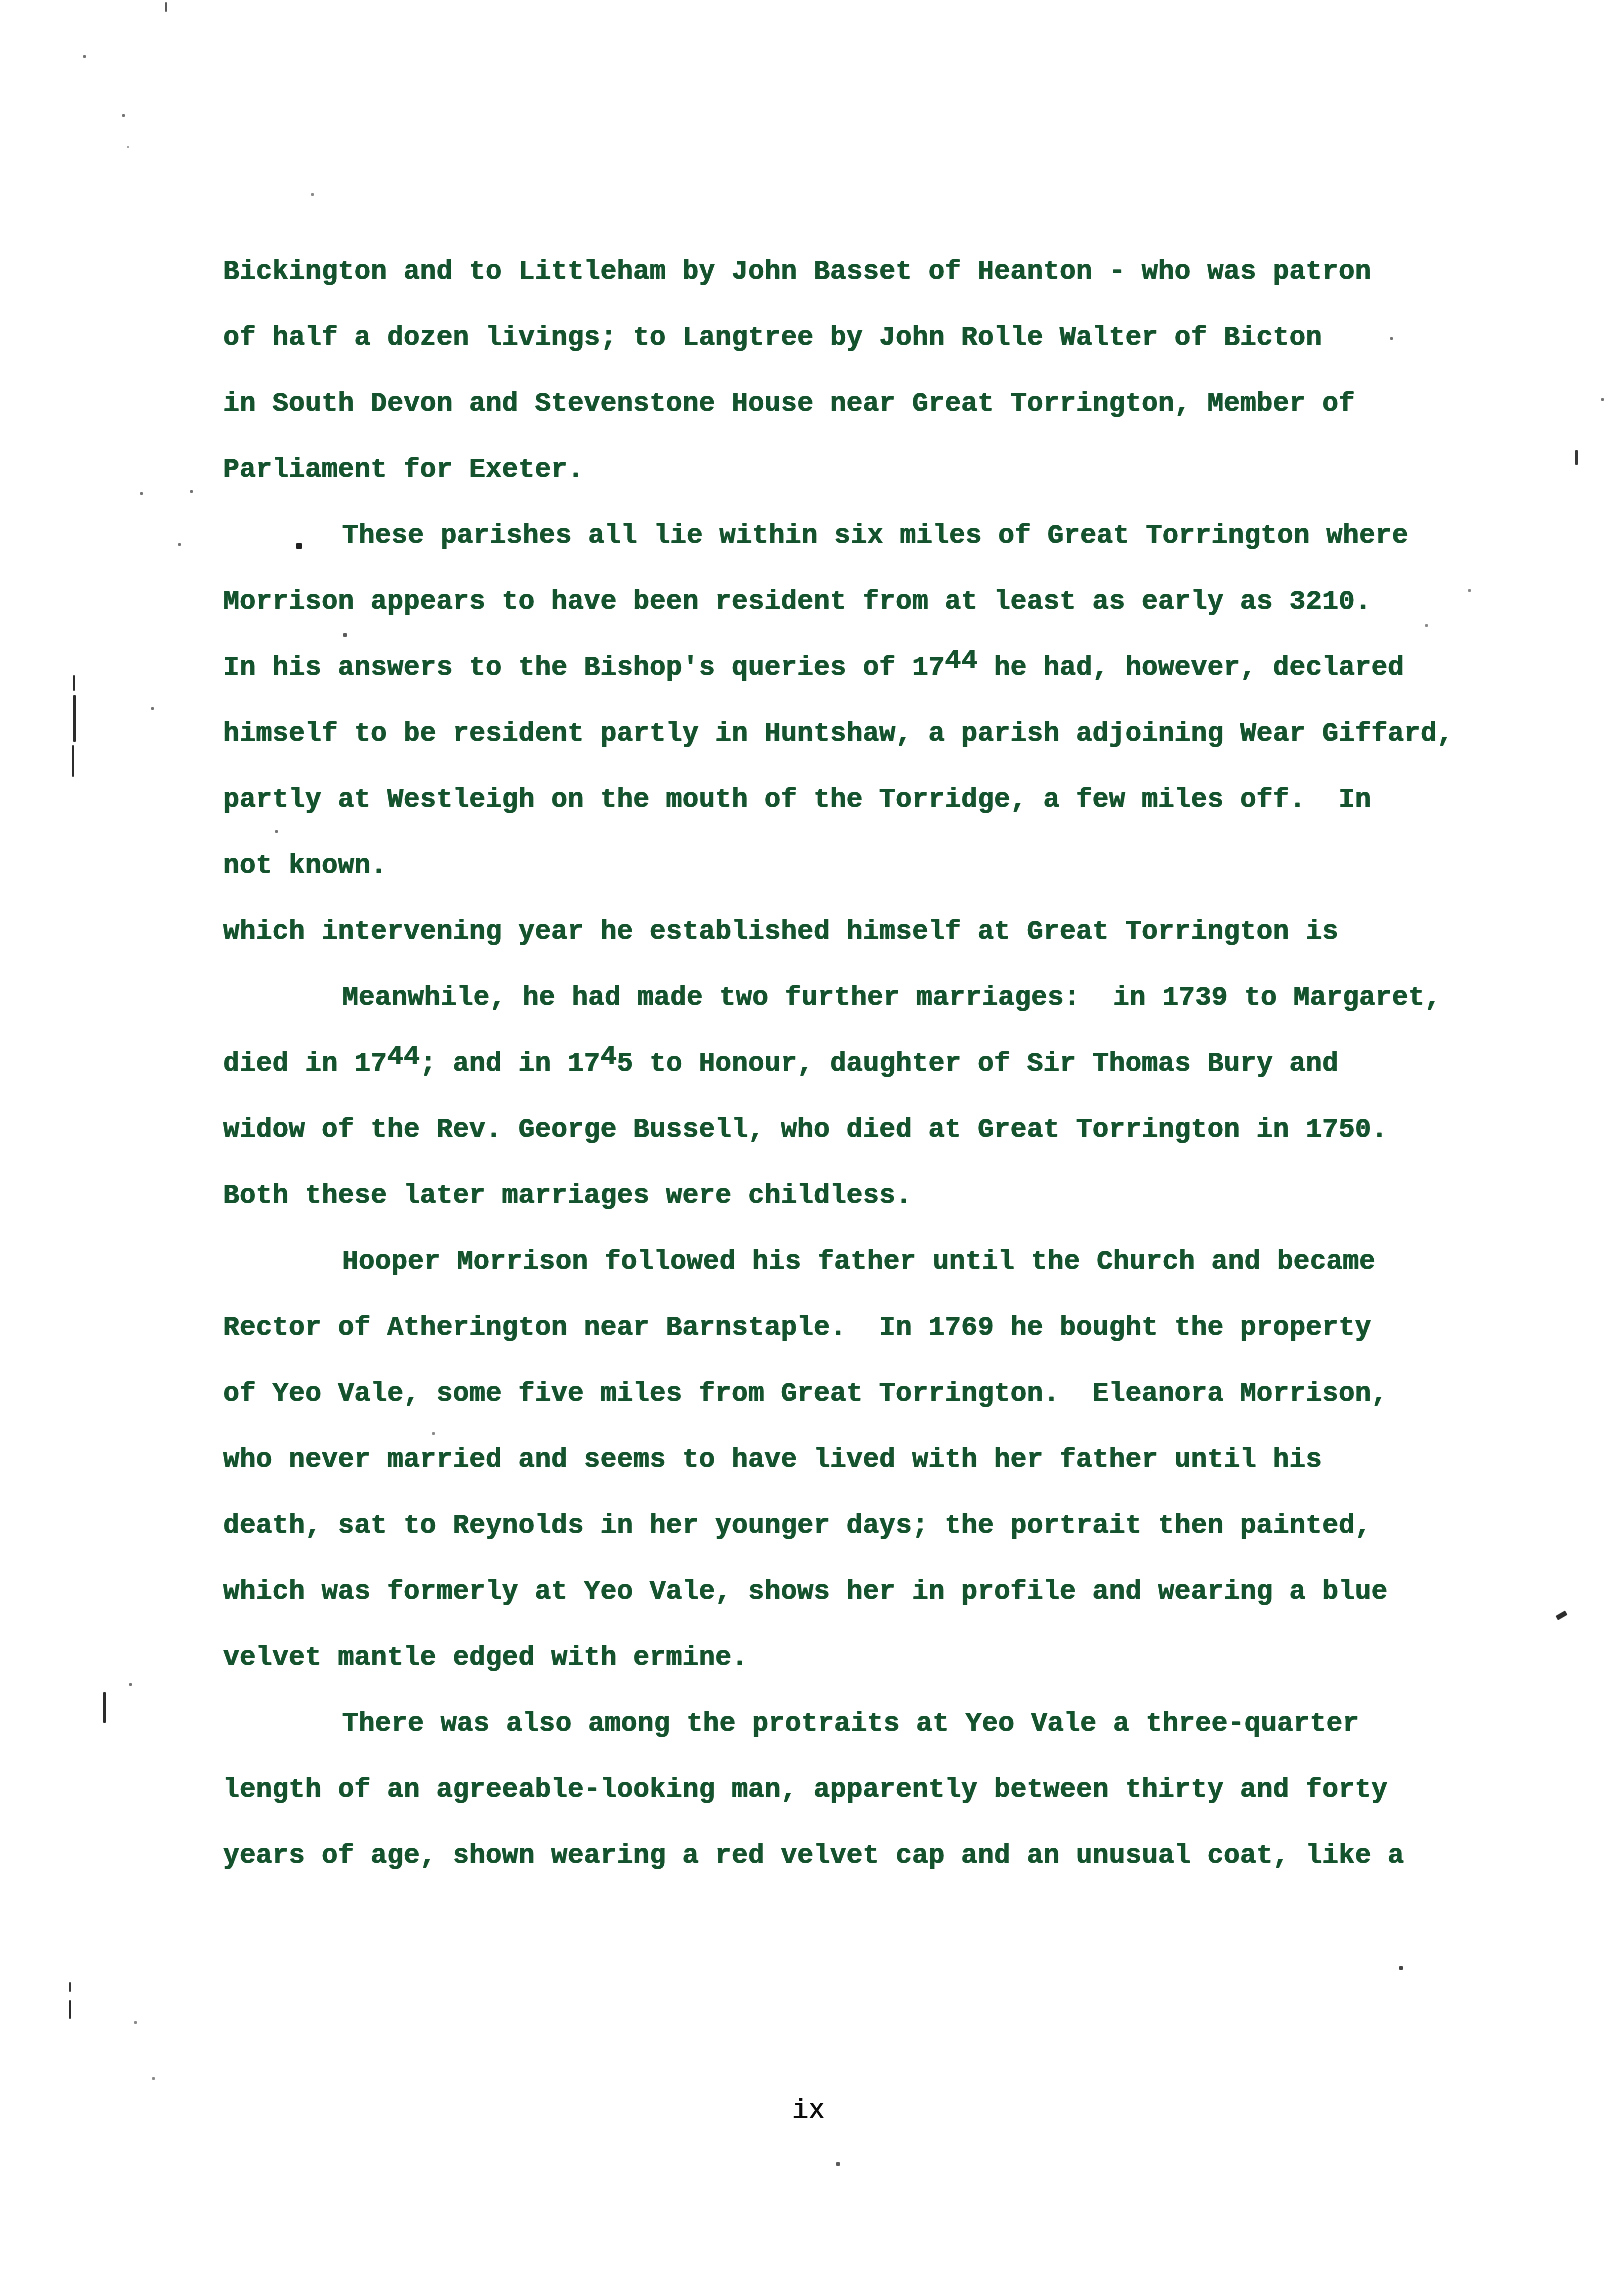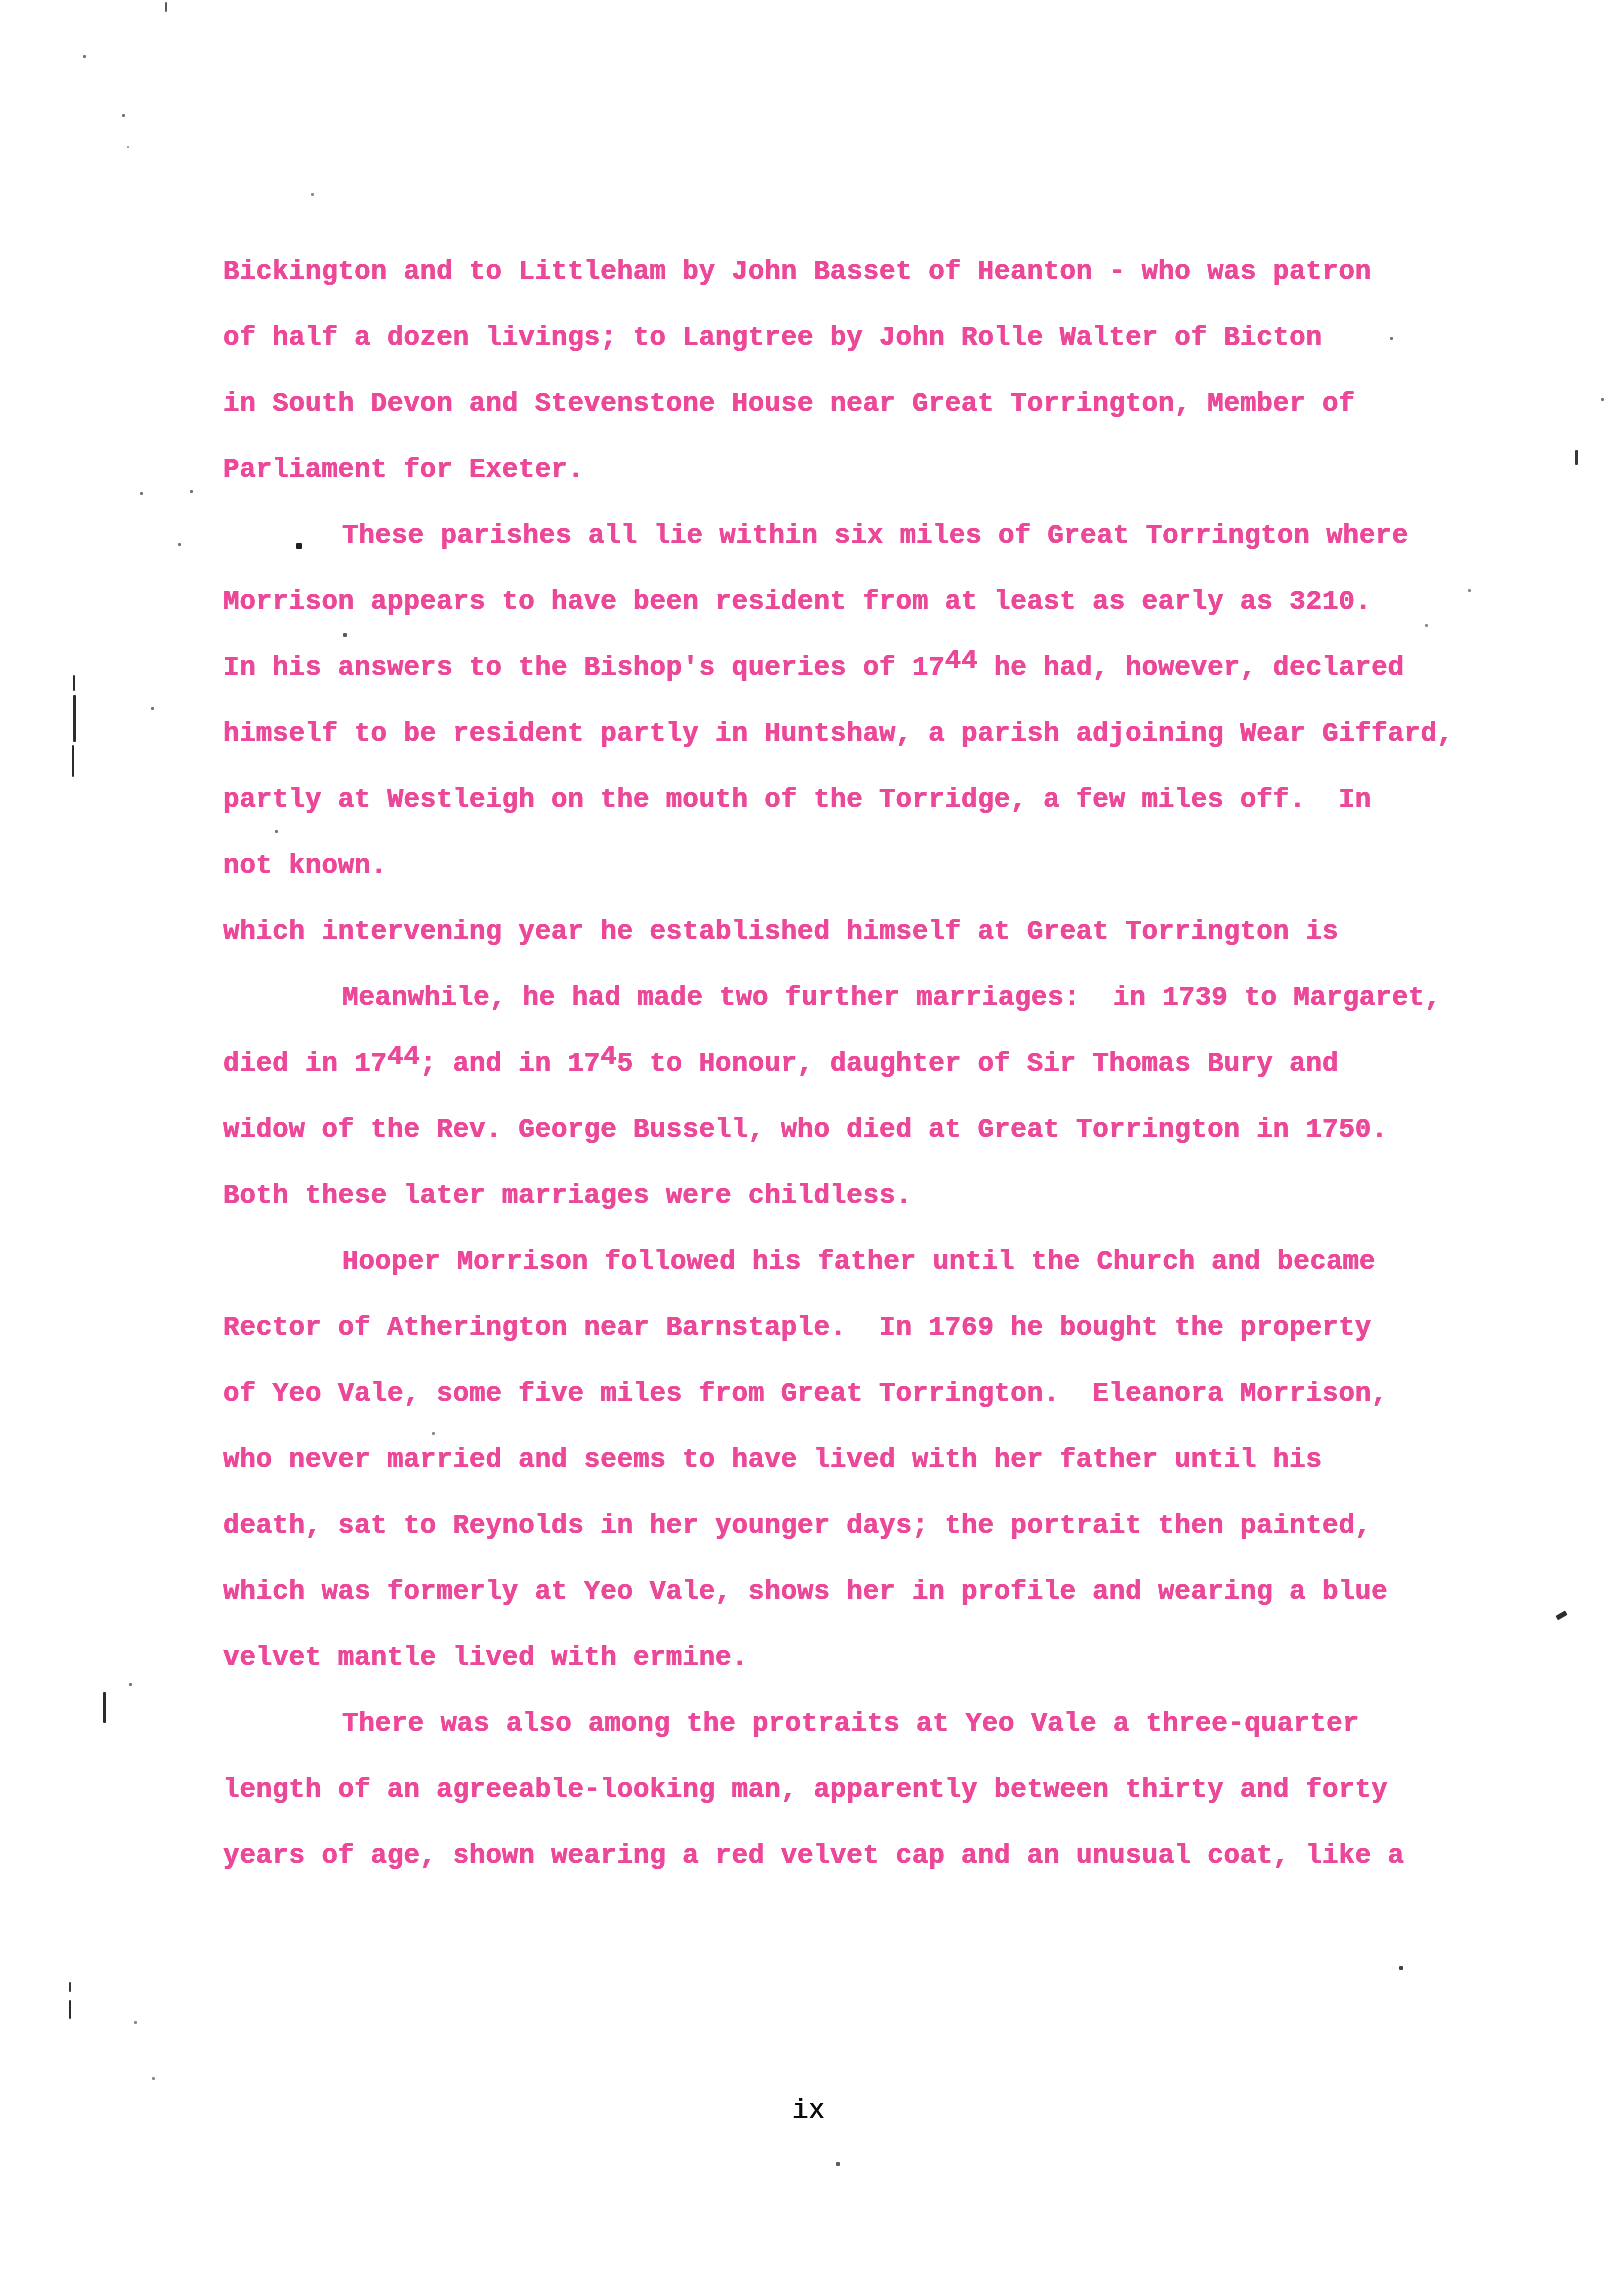--- a/index.html
+++ b/index.html
@@ -17,21 +17,21 @@
     top: 239px;
     width: 1291px;
   }
   .line {
     white-space: pre;
     font-size: 27px;
     font-weight: 700;
     line-height: 66px;
     height: 66px;
     letter-spacing: 0.2px;
-    color: #ec4899;
+    color: #14532d;
     text-shadow: 0 0 0.6px currentColor, 0.4px 0 0 currentColor;
   }
   .line.indent { padding-left: 119px; }
   .raised { position: relative; top: -6.8px; }
   .page-number {
     position: absolute;
     left: 792px;
     top: 2096px;
     font-size: 27px;
     font-weight: 400;
@@ -64,21 +64,21 @@
       <div class="line indent">Meanwhile, he had made two further marriages:  in 1739 to Margaret,</div>
       <div class="line">died in 17<span class="raised">4</span><span class="raised">4</span>; and in 17<span class="raised">4</span>5 to Honour, daughter of Sir Thomas Bury and</div>
       <div class="line">widow of the Rev. George Bussell, who died at Great Torrington in 1750.</div>
       <div class="line">Both these later marriages were childless.</div>
       <div class="line indent">Hooper Morrison followed his father until the Church and became</div>
       <div class="line">Rector of Atherington near Barnstaple.  In 1769 he bought the property</div>
       <div class="line">of Yeo Vale, some five miles from Great Torrington.  Eleanora Morrison,</div>
       <div class="line">who never married and seems to have lived with her father until his</div>
       <div class="line">death, sat to Reynolds in her younger days; the portrait then painted,</div>
       <div class="line">which was formerly at Yeo Vale, shows her in profile and wearing a blue</div>
-      <div class="line">velvet mantle lived with ermine.</div>
+      <div class="line">velvet mantle edged with ermine.</div>
       <div class="line indent">There was also among the protraits at Yeo Vale a three-quarter</div>
       <div class="line">length of an agreeable-looking man, apparently between thirty and forty</div>
       <div class="line">years of age, shown wearing a red velvet cap and an unusual coat, like a</div>
     </div>
   <div class="page-number">ix</div>
 <div class="mark" style="left: 73px; top: 675px; width: 1.9px; height: 15.5px; opacity: 0.9;"></div>
     <div class="mark" style="left: 73px; top: 695px; width: 2.9px; height: 47px; opacity: 0.9;"></div>
     <div class="mark" style="left: 72px; top: 745px; width: 1.9px; height: 32px; opacity: 0.9;"></div>
     <div class="mark" style="left: 103px; top: 1692px; width: 2.9px; height: 31px; opacity: 0.9;"></div>
     <div class="mark" style="left: 69px; top: 1982px; width: 1.9px; height: 9.7px; opacity: 0.85;"></div>

